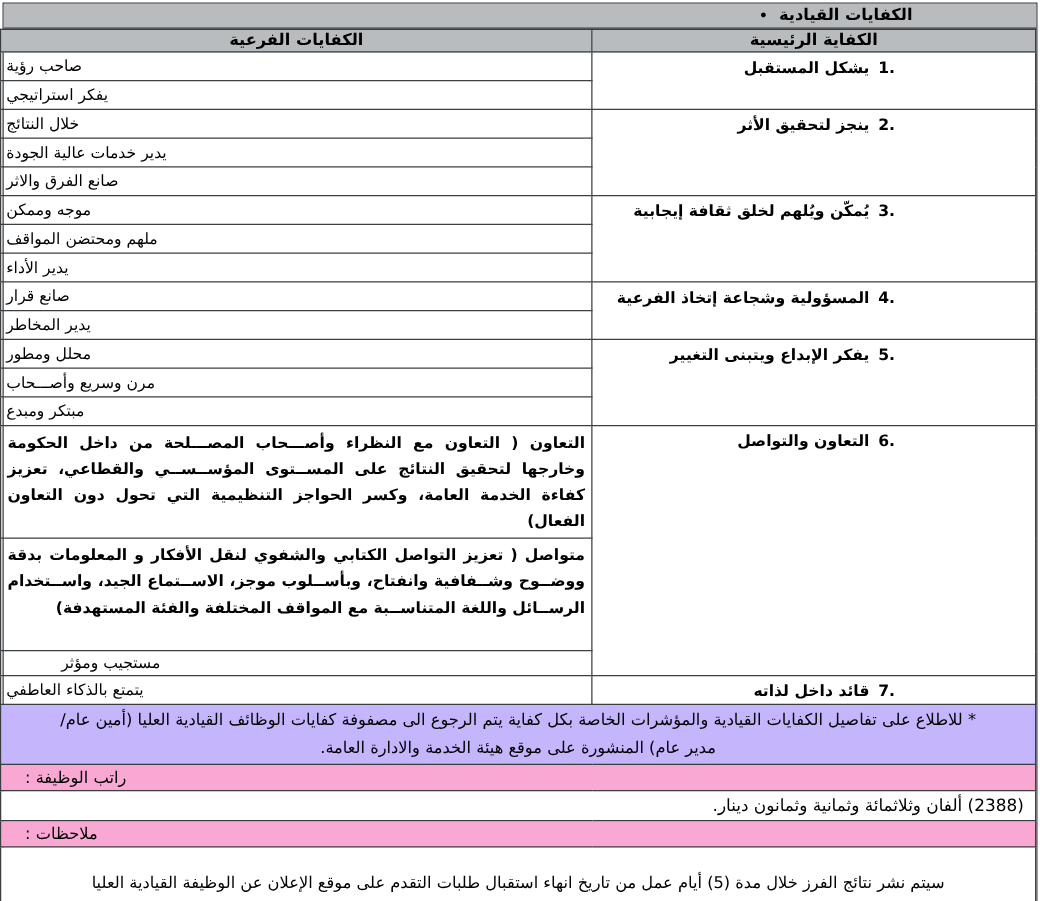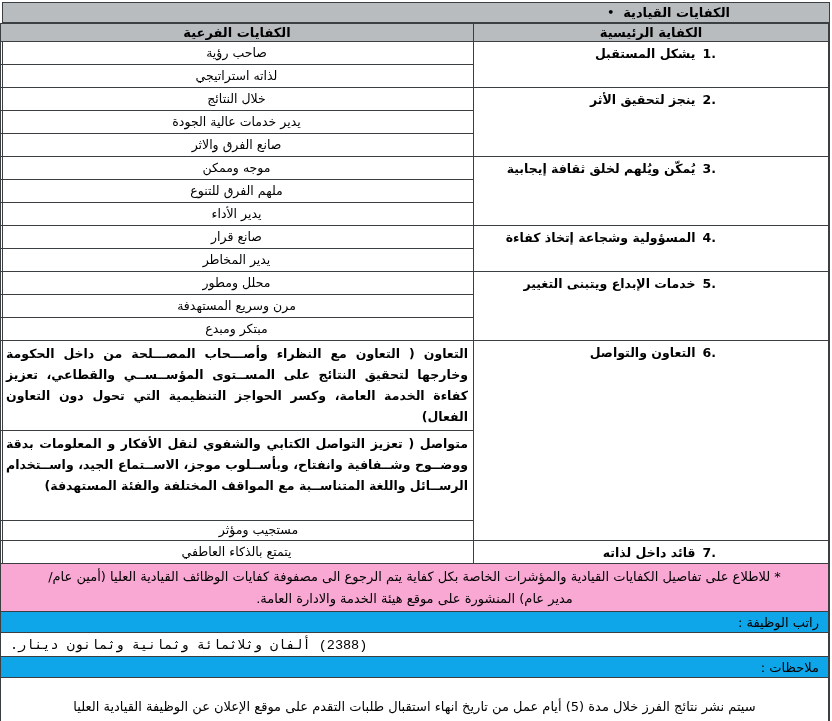--- a/index.html
+++ b/index.html
@@ -52,59 +52,58 @@
     font-weight: bold;
     font-size: 12.5px;
     line-height: 17px;
   }
   td.main-cell .item { display: flex; gap: 7px; align-items: baseline; }
   td.main-cell .num { direction: ltr; unicode-bidi: isolate; white-space: nowrap; }
   td.sub-cell {
     font-size: 12.5px;
     height: 23px;
     padding: 2px 5px 2px 4px;
-    text-align: center;
+    text-align: left;
     vertical-align: middle;
     line-height: 18px;
   }
   td.sub-cell.long {
     height: 90px;
     text-align: justify;
     text-align-last: right;
     vertical-align: top;
     line-height: 21px;
     padding: 2px 5px;
     font-weight: bold;
   }
   td.sub-cell.short-row { height: 18px; padding-top: 0; padding-bottom: 1px; padding-left: 48px; }
   tr.note-row td {
-    background: #f9a8d4;
+    background: #c4b5fd;
     text-align: center;
     font-size: 13px;
     line-height: 21.5px;
     height: 47px;
     padding: 2px 34px;
     vertical-align: middle;
   }
   tr.label-row td {
-    background: #0ea5e9;
-    text-align: right;
+    background: #f9a8d4;
+    text-align: left;
     font-size: 13px;
     height: 21px;
-    padding: 1px 9px;
+    padding: 1px 19px;
     vertical-align: middle;
   }
   tr.value-row td {
     background: #fff;
-    text-align: left;
+    text-align: right;
     font-size: 13.5px;
     height: 24px;
     padding: 2px 9px;
     vertical-align: middle;
-    font-family: Liberation Mono, monospace;
   }
   tr.final-row td {
     background: #fff;
     text-align: center;
     font-size: 13px;
     line-height: 21px;
     height: 43px;
     padding: 18px 40px;
     vertical-align: middle;
   }
@@ -135,21 +134,21 @@
     <tr>
           <td class="main-cell" rowspan="2">
             <div class="item">
               <span class="num">1.</span>
               <span>يشكل المستقبل</span>
             </div>
           </td>
           <td class="sub-cell">صاحب رؤية</td>
         </tr>
         <tr>
-          <td class="sub-cell">لذاته استراتيجي</td>
+          <td class="sub-cell">يفكر استراتيجي</td>
         </tr>
         <tr>
           <td class="main-cell" rowspan="3">
             <div class="item">
               <span class="num">2.</span>
               <span>ينجز لتحقيق الأثر</span>
             </div>
           </td>
           <td class="sub-cell">خلال النتائج</td>
         </tr>
@@ -162,48 +161,48 @@
         <tr>
           <td class="main-cell" rowspan="3">
             <div class="item">
               <span class="num">3.</span>
               <span>يُمكّن ويُلهم لخلق ثقافة إيجابية</span>
             </div>
           </td>
           <td class="sub-cell">موجه وممكن</td>
         </tr>
         <tr>
-          <td class="sub-cell">ملهم الفرق للتنوع</td>
+          <td class="sub-cell">ملهم ومحتضن المواقف</td>
         </tr>
         <tr>
           <td class="sub-cell">يدير الأداء</td>
         </tr>
         <tr>
           <td class="main-cell" rowspan="2">
             <div class="item">
               <span class="num">4.</span>
-              <span>المسؤولية وشجاعة إتخاذ كفاءة</span>
+              <span>المسؤولية وشجاعة إتخاذ الفرعية</span>
             </div>
           </td>
           <td class="sub-cell">صانع قرار</td>
         </tr>
         <tr>
           <td class="sub-cell">يدير المخاطر</td>
         </tr>
         <tr>
           <td class="main-cell" rowspan="3">
             <div class="item">
               <span class="num">5.</span>
-              <span>خدمات الإبداع ويتبنى التغيير</span>
+              <span>يفكر الإبداع ويتبنى التغيير</span>
             </div>
           </td>
           <td class="sub-cell">محلل ومطور</td>
         </tr>
         <tr>
-          <td class="sub-cell">مرن وسريع المستهدفة</td>
+          <td class="sub-cell">مرن وسريع وأصـــحاب</td>
         </tr>
         <tr>
           <td class="sub-cell">مبتكر ومبدع</td>
         </tr>
         <tr>
           <td class="main-cell" rowspan="3">
             <div class="item">
               <span class="num">6.</span>
               <span>التعاون والتواصل</span>
             </div>

